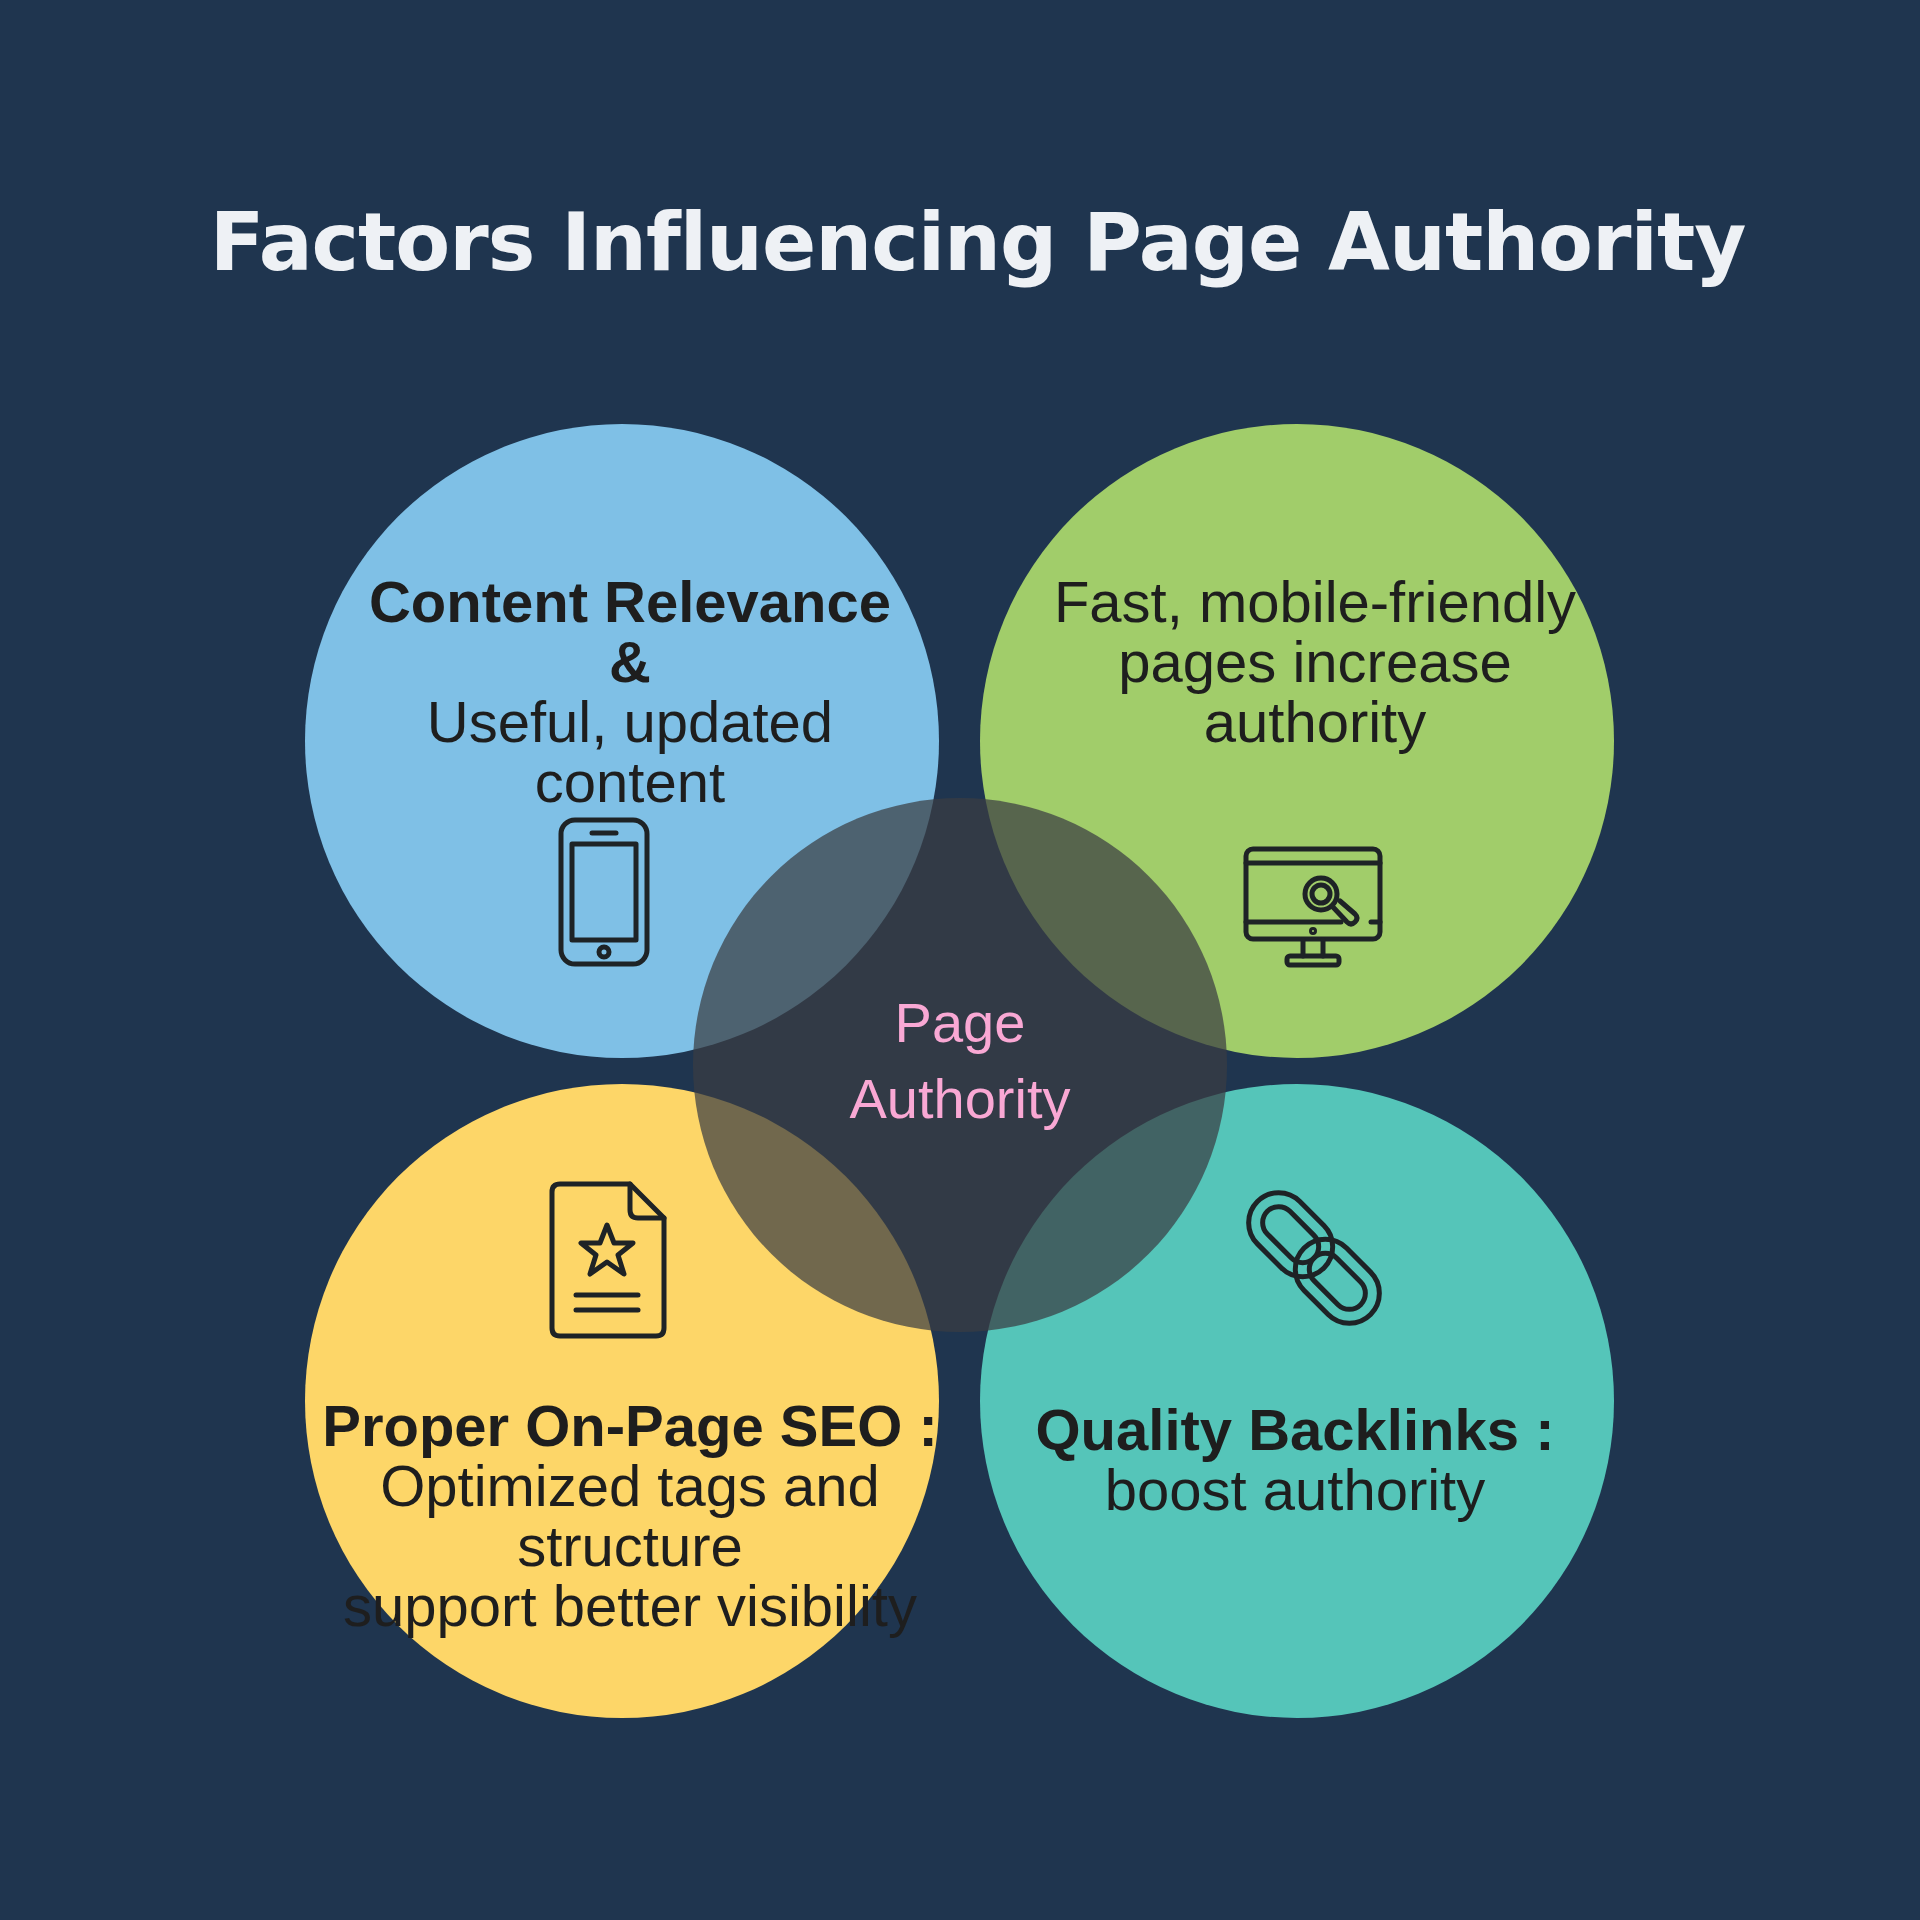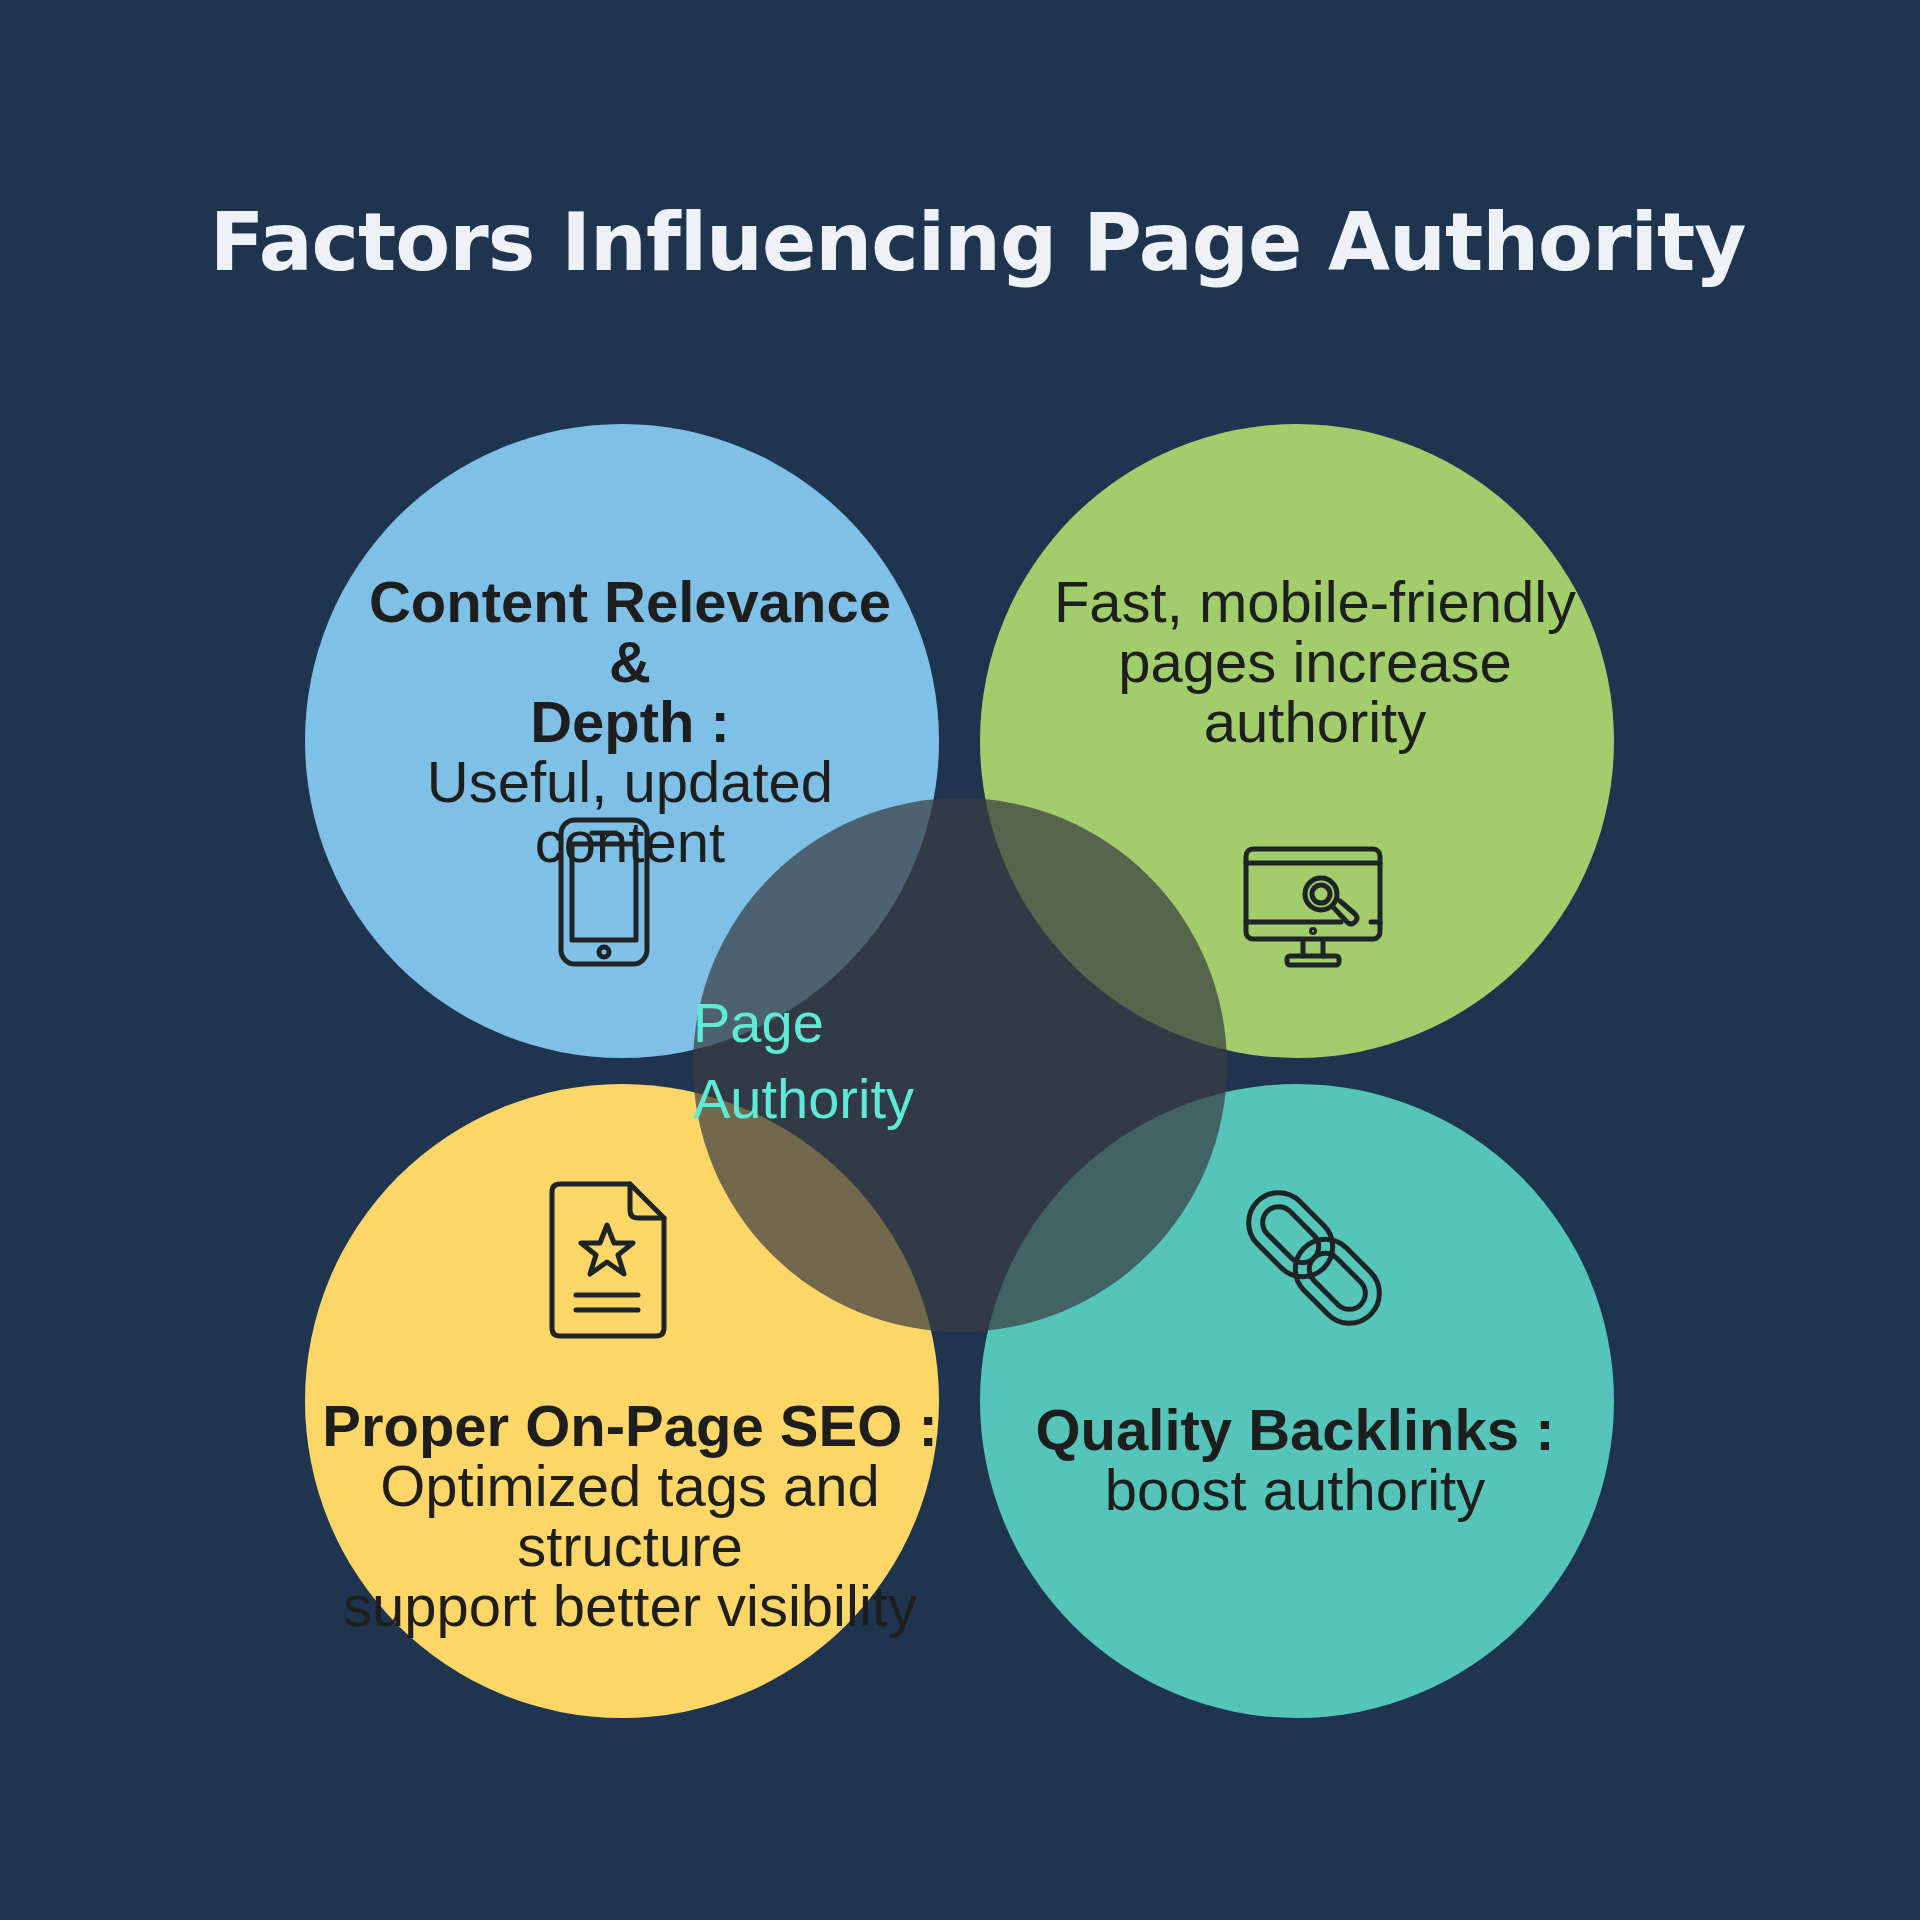--- a/index.html
+++ b/index.html
@@ -34,42 +34,41 @@
     position: absolute; text-align: center; color: #1e1e1e;
     font-size: 58px; line-height: 60px;
   }
   .block .head { font-weight: bold; }
   .b-blue   { left: 360px;  top: 572px;  width: 540px; }
   .b-green  { left: 1035px; top: 572px;  width: 560px; }
   .b-yellow { left: 320px;  top: 1396px; width: 620px; }
   .b-teal   { left: 1010px; top: 1400px; width: 570px; }
   .center-label {
     position: absolute; left: 693px; width: 534px; top: 985px;
-    text-align: left; color: #5eead4;
+    text-align: center; color: #f9a8d4;
     font-size: 56px; line-height: 76px;
   }
   .icon { position: absolute; }
   .icon svg { width: 100%; height: 100%; display: block; }
 </style>
 </head>
 <body>
 
 <div class="title">Factors Influencing Page Authority</div>
 
 <div class="circle c-blue"></div>
 <div class="circle c-green"></div>
 <div class="circle c-yellow"></div>
 <div class="circle c-teal"></div>
 
 <div class="circle c-center"></div>
 
 <div class="block b-blue">
   <div class="head">
     <div>Content Relevance &amp;</div>
-    <div>Depth :</div>
   </div>
   <div>Useful, updated content</div>
 </div>
 
 <div class="block b-green">
   <div>Fast, mobile-friendly</div>
   <div>pages increase authority</div>
 </div>
 
 <div class="block b-yellow">

